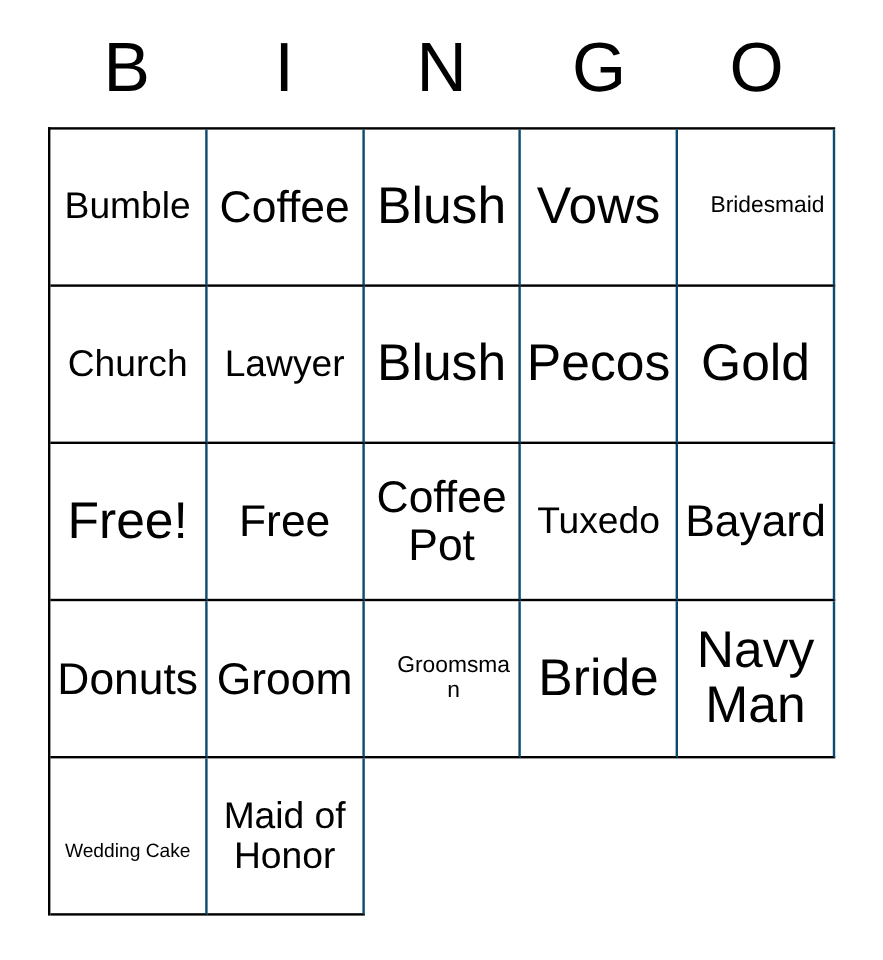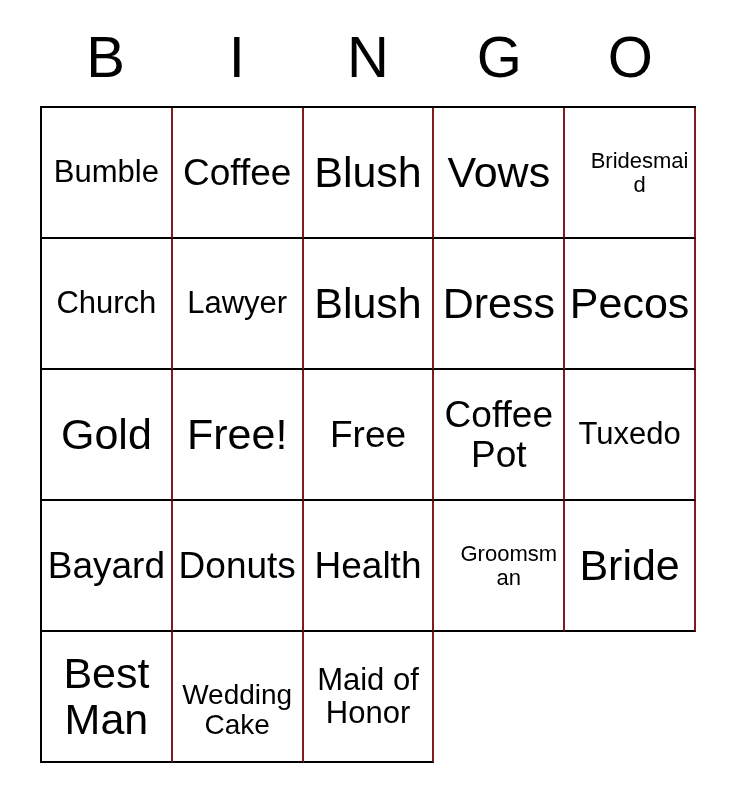--- a/index.html
+++ b/index.html
@@ -39,38 +39,38 @@
     width: 656px;
     margin: 14px auto 0 auto;
     border-left: 2px solid #000;
     border-top: 2px solid #000;
     box-sizing: border-box;
     display: grid;
     grid-template-columns: repeat(5, 1fr);
     grid-template-rows: repeat(5, 131px);
   }
   .cell {
-    border-right: 2px solid #7f1d1d;
+    border-right: 2px solid #0c4a6e;
     border-bottom: 2px solid #000;
     box-sizing: border-box;
     display: flex;
     align-items: center;
     justify-content: center;
     text-align: center;
     padding: 2px 4px;
     overflow: hidden;
   }
   .cell span {
     display: block;
     line-height: 1.06;
     word-break: break-word;
   }
   
-  .fs-xs span { font-size: 22px; margin-left: 20px; }
-  .fs-s  span { font-size: 28px; margin-top: 27px; }
+  .fs-xs span { font-size: 19px; margin-left: 20px; }
+  .fs-s  span { font-size: 16px; margin-top: 27px; }
   .fs-m  span { font-size: 31px; }
   .fs-l  span { font-size: 37px; }
   .fs-xl span { font-size: 43px; }
 </style>
 </head>
 <body>
 
 <div class="card">
 
   <div class="header-row">
@@ -102,23 +102,20 @@
     <div class="cell fs-m">
         <span>Church</span>
       </div>
     <div class="cell fs-m">
         <span>Lawyer</span>
       </div>
     <div class="cell fs-xl">
         <span>Blush</span>
       </div>
     <div class="cell fs-xl">
-        <span>Dress</span>
-      </div>
-    <div class="cell fs-xl">
         <span>Pecos</span>
       </div>
 
     <div class="cell fs-xl">
         <span>Gold</span>
       </div>
     <div class="cell fs-xl">
         <span>Free!</span>
       </div>
     <div class="cell fs-l">
@@ -131,31 +128,31 @@
     <div class="cell fs-m">
         <span>Tuxedo</span>
       </div>
     <div class="cell fs-l">
         <span>Bayard</span>
       </div>
     <div class="cell fs-l">
         <span>Donuts</span>
       </div>
     <div class="cell fs-l">
-        <span>Health</span>
+        <span>Groom</span>
       </div>
     <div class="cell fs-xs">
         <span>Groomsman</span>
       </div>
 
     <div class="cell fs-xl">
         <span>Bride</span>
       </div>
     <div class="cell fs-xl">
-        <span>Best Man</span>
+        <span>Navy Man</span>
       </div>
     <div class="cell fs-s">
         <span>Wedding Cake</span>
       </div>
     <div class="cell fs-m">
         <span>Maid of Honor</span>
       </div>
 
   </div>
 </div>

